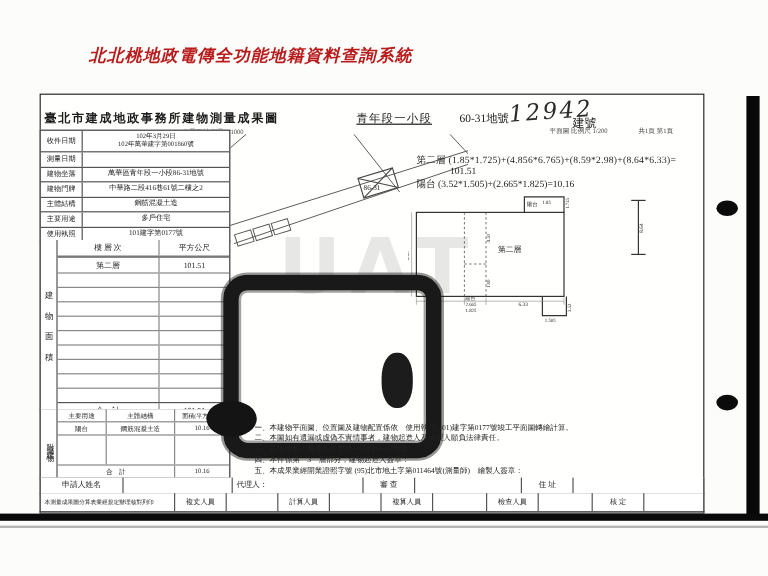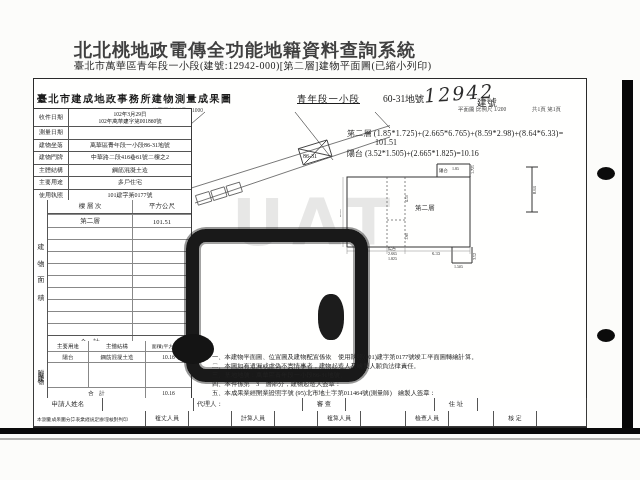--- a/index.html
+++ b/index.html
@@ -2,21 +2,21 @@
 <html><head>
 <meta charset="utf-8">
 <style>
   html,body{margin:0;padding:0;background:#e8e8e6;}
   .screen{position:relative;width:640px;height:480px;background:#fcfcfa;overflow:hidden;
           font-family:"Liberation Serif","DejaVu Serif",serif;color:#1c1c1c;}
   .abs{position:absolute;}
   .t{white-space:nowrap;}
 
   
-  .app-title{left:74px;top:38px;font-size:18px;letter-spacing:1px;font-weight:600;color:#404040;}
+  .app-title{left:74px;top:38px;font-size:14px;letter-spacing:1px;font-weight:600;color:#b91c1c;font-style:italic;}
   .query-date{left:372px;top:46px;font-size:7.5px;color:#333;}
   .app-subtitle{left:74px;top:59px;font-size:10px;letter-spacing:.5px;color:#222;}
 
   
   .form-box{left:33px;top:78px;width:552px;height:348px;border:1.5px solid #2a2a2a;background:#fffffe;}
   .right-bar{left:622px;top:80px;width:11px;height:349px;background:#070707;}
   .bottom-bar{left:0;top:428px;width:640px;height:6px;background:#0a0a0a;}
   .bottom-line2{left:0;top:438px;width:640px;height:2px;background:#b5b5b2;}
   .punch{width:18px;height:13px;background:#0b0b0b;border-radius:50%;}
   .punch1{left:597px;top:167px;} .punch2{left:597px;top:329px;}
@@ -91,21 +91,20 @@
   .watermark{left:232px;top:186px;font-size:64px;font-family:"DejaVu Sans",sans-serif;font-weight:700;
              color:rgba(110,110,110,.17);letter-spacing:10px;}
   svg text{font-family:"Liberation Serif","DejaVu Serif",serif;fill:#222;}
 </style>
 </head>
 <body>
 
 <div class="screen">
 
   <div class="abs t app-title">北北桃地政電傳全功能地籍資料查詢系統</div>
-  <div class="abs t app-subtitle">臺北市萬華區青年段一小段(建號:12942-000)[第二層]建物平面圖(已縮小列印)</div>
 
   <div class="abs form-box"></div>
 
   <div class="abs t doc-title">臺北市建成地政事務所建物測量成果圖</div>
   <div class="abs t doc-section">青年段一小段</div>
   <div class="abs t doc-parcel">60-31地號</div>
   <div class="abs t doc-bno">12942</div>
   <div class="abs t doc-bno-label">建號</div>
   <div class="abs t plan-scale">平面圖 比例尺 1/200</div>
   <div class="abs t page-info">共1頁 第1頁</div>
@@ -260,21 +259,21 @@
           <div class="nc2"></div>
           <div class="nc3"></div>
       </div>
       <div class="nrow">
         <div class="nc1" style="width:97px;">合　計</div>
         <div class="nc3">10.16</div>
       </div>
     </div>
   </div>
 
-  <div class="abs t formula1">第二層 (1.85*1.725)+(2.665*6.765)+(8.59*2.98)+(8.64*6.33)=</div>
+  <div class="abs t formula1">第二層 (1.85*1.725)+(4.856*6.765)+(8.59*2.98)+(8.64*6.33)=</div>
   <div class="abs t formula1b">101.51</div>
   <div class="abs t formula2">陽台 (3.52*1.505)+(2.665*1.825)=10.16</div>
 
   <svg class="abs" style="left:340px;top:160px;width:250px;height:110px;" viewBox="0 0 250 110">
     <g stroke="#333" stroke-width="1" fill="none">
       <polyline points="97,17 97,4 130,4 130,17"></polyline>
       <rect x="7" y="17" width="123" height="70"></rect>
       <polyline points="112,87 112,103 132,103 132,87"></polyline>
       <line x1="192" y1="7" x2="192" y2="52"></line>
       <line x1="186" y1="52" x2="198" y2="52"></line>

